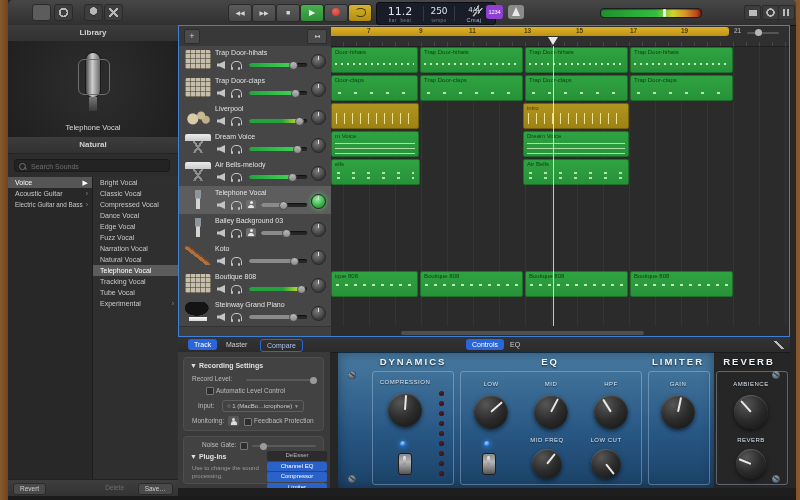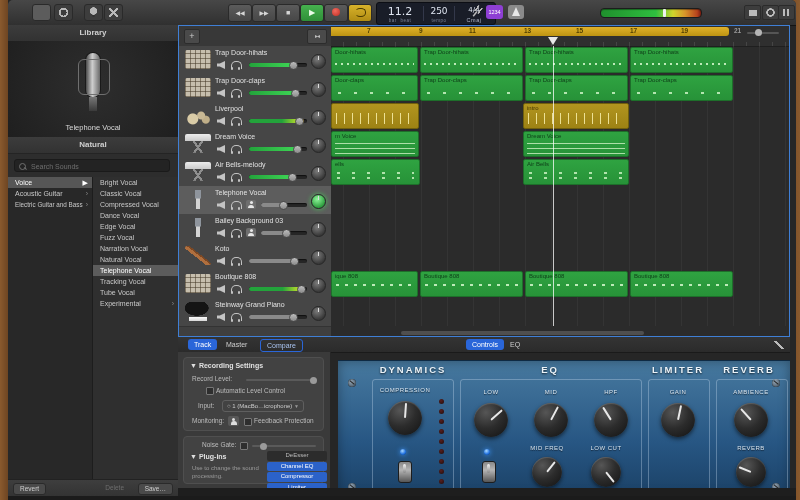--- a/index.html
+++ b/index.html
@@ -129,21 +129,21 @@
   .cbox{position:absolute;width:6px;height:6px;border:1px solid #777;border-radius:1px;background:#2e2e2e}
   .ipill{position:absolute;height:10px;line-height:10px;border:1px solid #5f5f5f;border-radius:3px;font-size:6px;color:#ccc;padding:0 4px;white-space:nowrap}
   .monbtn{position:absolute;width:11px;height:10px;border-radius:2px;background:#585858}
   .monbtn:before{content:"";position:absolute;left:4px;top:1.5px;width:3px;height:3px;border-radius:50%;background:#ddd}
   .monbtn:after{content:"";position:absolute;left:2.5px;top:5px;width:6px;height:3.5px;border-radius:3px 3px 0 0;background:#ddd}
   .plugbtn{position:absolute;left:83px;width:60px;height:9.5px;line-height:9.5px;border-radius:2px;font-size:6px;color:#fff;text-align:center;background:#2b62c9}
   .plugbtn.off{background:#2c2c2c;color:#bbb}
   .hint{position:absolute;font-size:6px;color:#9a9a9a;width:72px;line-height:1.3}
 
   
-  .bluepanel{position:absolute;left:330px;top:360px;width:452px;height:136px;background:linear-gradient(180deg,#47799f 0,#3a6b94 25%,#275683 60%,#1b4166 100%);border-top:1px solid #0e2a44;box-shadow:inset 0 0 12px rgba(0,0,0,.35)}
+  .bluepanel{position:absolute;left:330px;top:352px;width:376px;height:136px;background:linear-gradient(180deg,#47799f 0,#3a6b94 25%,#275683 60%,#1b4166 100%);border-top:1px solid #0e2a44;box-shadow:inset 0 0 12px rgba(0,0,0,.35)}
   .ptitle{position:absolute;top:3px;font-size:9.5px;font-weight:bold;letter-spacing:2px;color:#eaf2f8;text-shadow:0 1px 2px rgba(0,0,0,.7);text-align:center}
   .pbox{position:absolute;top:18px;height:112px;border:1px solid rgba(200,220,240,.35);border-radius:3px}
   .klabel{position:absolute;font-size:6px;letter-spacing:.5px;color:#d7e4ef;text-shadow:0 1px 1px rgba(0,0,0,.6);text-align:center;white-space:nowrap}
   .knob{position:absolute;width:34px;height:34px;border-radius:50%;background:radial-gradient(circle at 35% 28%,#565656 0,#2c2c2c 48%,#121212 100%);box-shadow:0 2px 4px rgba(0,0,0,.55),inset 0 1px 1px rgba(255,255,255,.18)}
   .knob.sm{width:30px;height:30px}
   .kptr{position:absolute;left:16px;top:2px;width:2px;height:15px;background:#e8e8e8;border-radius:1px;transform-origin:1px 15px}
   .knob.sm .kptr{left:14px;height:13px;transform-origin:1px 13px}
   .tgl{position:absolute;width:12px;height:20px;background:linear-gradient(#888,#b5b5b5 40%,#555);border-radius:3px;border:1px solid #1d1d1d}
   .tgl:after{content:"";position:absolute;left:3.5px;top:2px;width:3.5px;height:9px;background:linear-gradient(#f2f2f2,#8a8a8a);border-radius:2px}
   .led{position:absolute;width:6px;height:6px;border-radius:50%;background:radial-gradient(circle at 40% 32%,#a8d8ff,#1e6fe0 60%,#0a3a7e);box-shadow:0 0 5px rgba(60,150,255,.9)}

